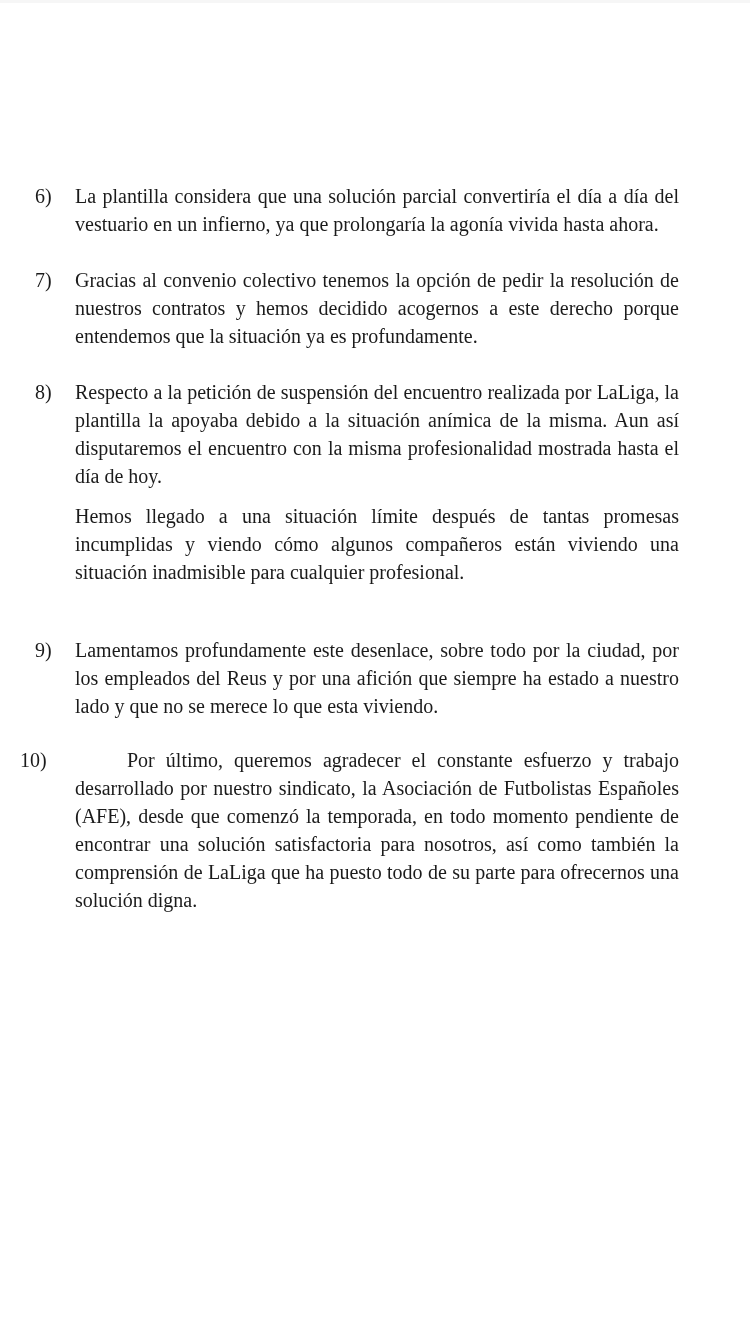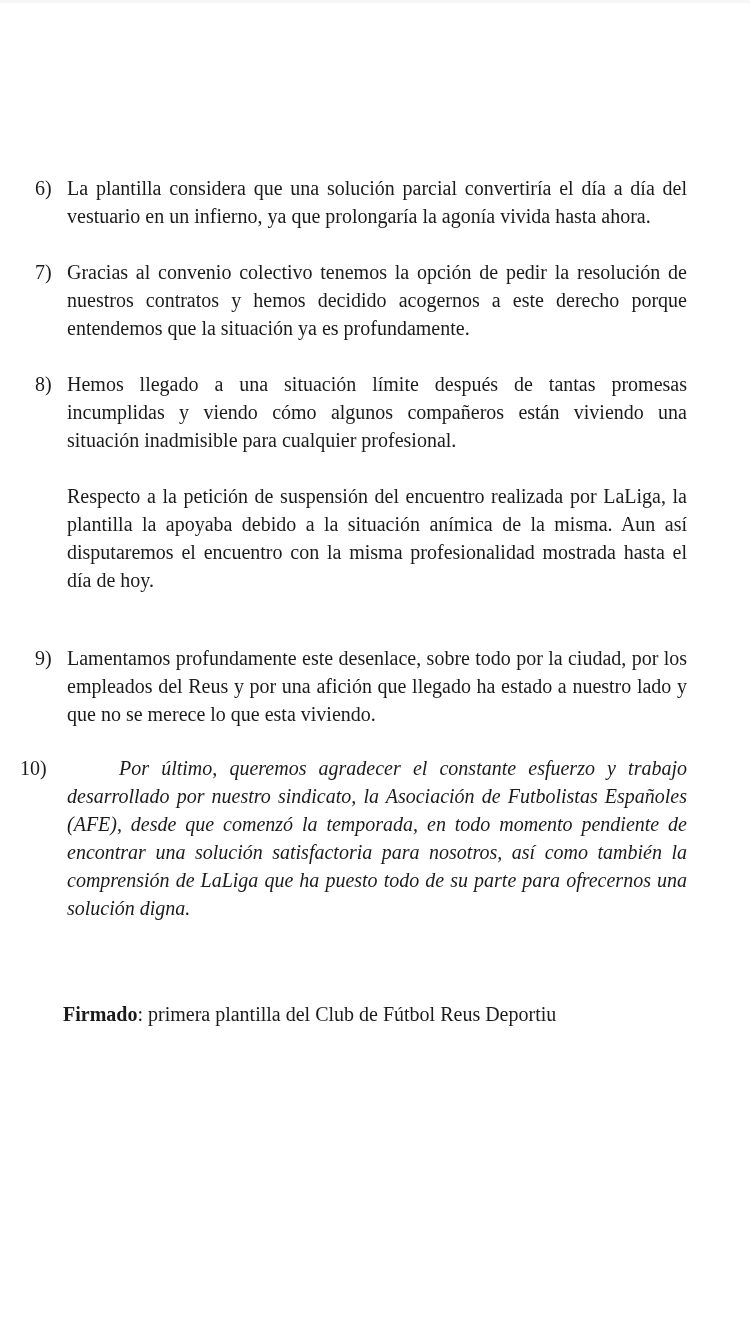--- a/index.html
+++ b/index.html
@@ -34,35 +34,34 @@
   }
   .num {
     position: absolute;
     left: 35px;
     top: 0;
   }
   .item-10 .num {
     left: 20px;
   }
   .para {
-    margin: 4px;
+    margin: 12px;
     text-align: justify;
   }
   .para-follow {
     margin-top: 28px;
   }
   .gap-xl {
     margin-bottom: 50px;
   }
   .gap-sm {
     margin-bottom: 26px;
   }
   .first-indent {
     text-indent: 52px;
-    font-style: italic;
   }
   .signature {
     margin: 78px 59px 0 63px;
   }
   .signature .label {
     font-weight: bold;
   }
 </style>
 </head>
 <body>
@@ -77,30 +76,29 @@
       <p class="para">La plantilla considera que una solución parcial convertiría el día a día del vestuario en un infierno, ya que prolongaría la agonía vivida hasta ahora.</p>
     </div>
 
     <div class="item">
       <span class="num">7)</span>
       <p class="para">Gracias al convenio colectivo tenemos la opción de pedir la resolución de nuestros contratos y hemos decidido acogernos a este derecho porque entendemos que la situación ya es profundamente.</p>
     </div>
 
     <div class="item gap-xl">
       <span class="num">8)</span>
+      <p class="para para-follow">Respecto a la petición de suspensión del encuentro realizada por LaLiga, la plantilla la apoyaba debido a la situación anímica de la misma. Aun así disputaremos el encuentro con la misma profesionalidad mostrada hasta el día de hoy.</p>
       <p class="para">Hemos llegado a una situación límite después de tantas promesas incumplidas y viendo cómo algunos compañeros están viviendo una situación inadmisible para cualquier profesional.</p>
-      <p class="para para-follow">Respecto a la petición de suspensión del encuentro realizada por LaLiga, la plantilla la apoyaba debido a la situación anímica de la misma. Aun así disputaremos el encuentro con la misma profesionalidad mostrada hasta el día de hoy.</p>
     </div>
 
     <div class="item gap-sm">
       <span class="num">9)</span>
-      <p class="para">Lamentamos profundamente este desenlace, sobre todo por la ciudad, por los empleados del Reus y por una afición que llegado ha estado a nuestro lado y que no se merece lo que esta viviendo.</p>
+      <p class="para">Lamentamos profundamente este desenlace, sobre todo por la ciudad, por los empleados del Reus y por una afición que siempre ha estado a nuestro lado y que no se merece lo que esta viviendo.</p>
     </div>
 
     <div class="item item-10">
       <span class="num">10)</span>
       <p class="para first-indent">Por último, queremos agradecer el constante esfuerzo y trabajo desarrollado por nuestro sindicato, la Asociación de Futbolistas Españoles (AFE), desde que comenzó la temporada, en todo momento pendiente de encontrar una solución satisfactoria para nosotros, así como también la comprensión de LaLiga que ha puesto todo de su parte para ofrecernos una solución digna.</p>
     </div>
 
-    <p class="signature"><span class="label">Firmado</span><span>: primera plantilla del Club de Fútbol Reus Deportiu</span></p>
 
   </div>
 </div>
 
 </body></html>

